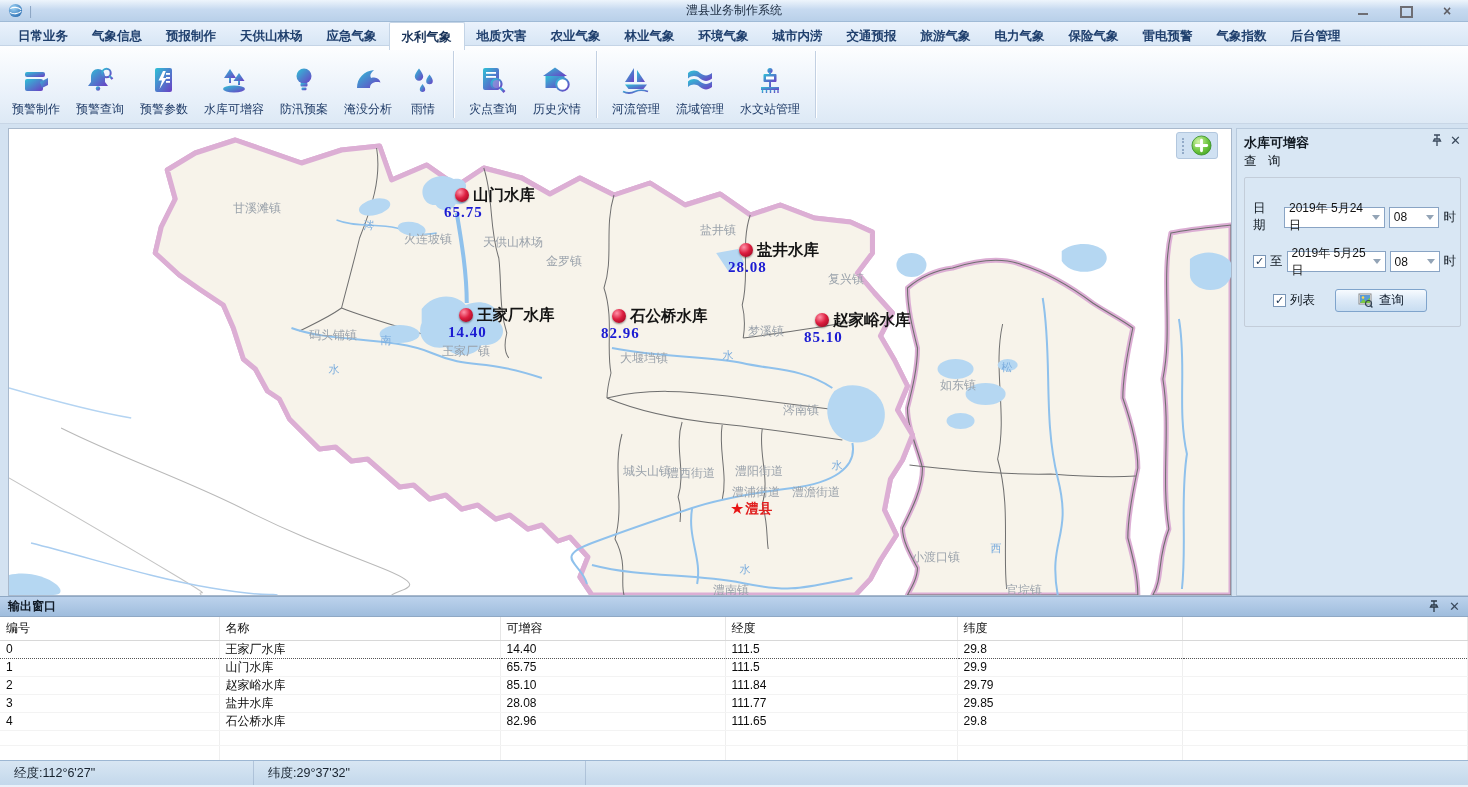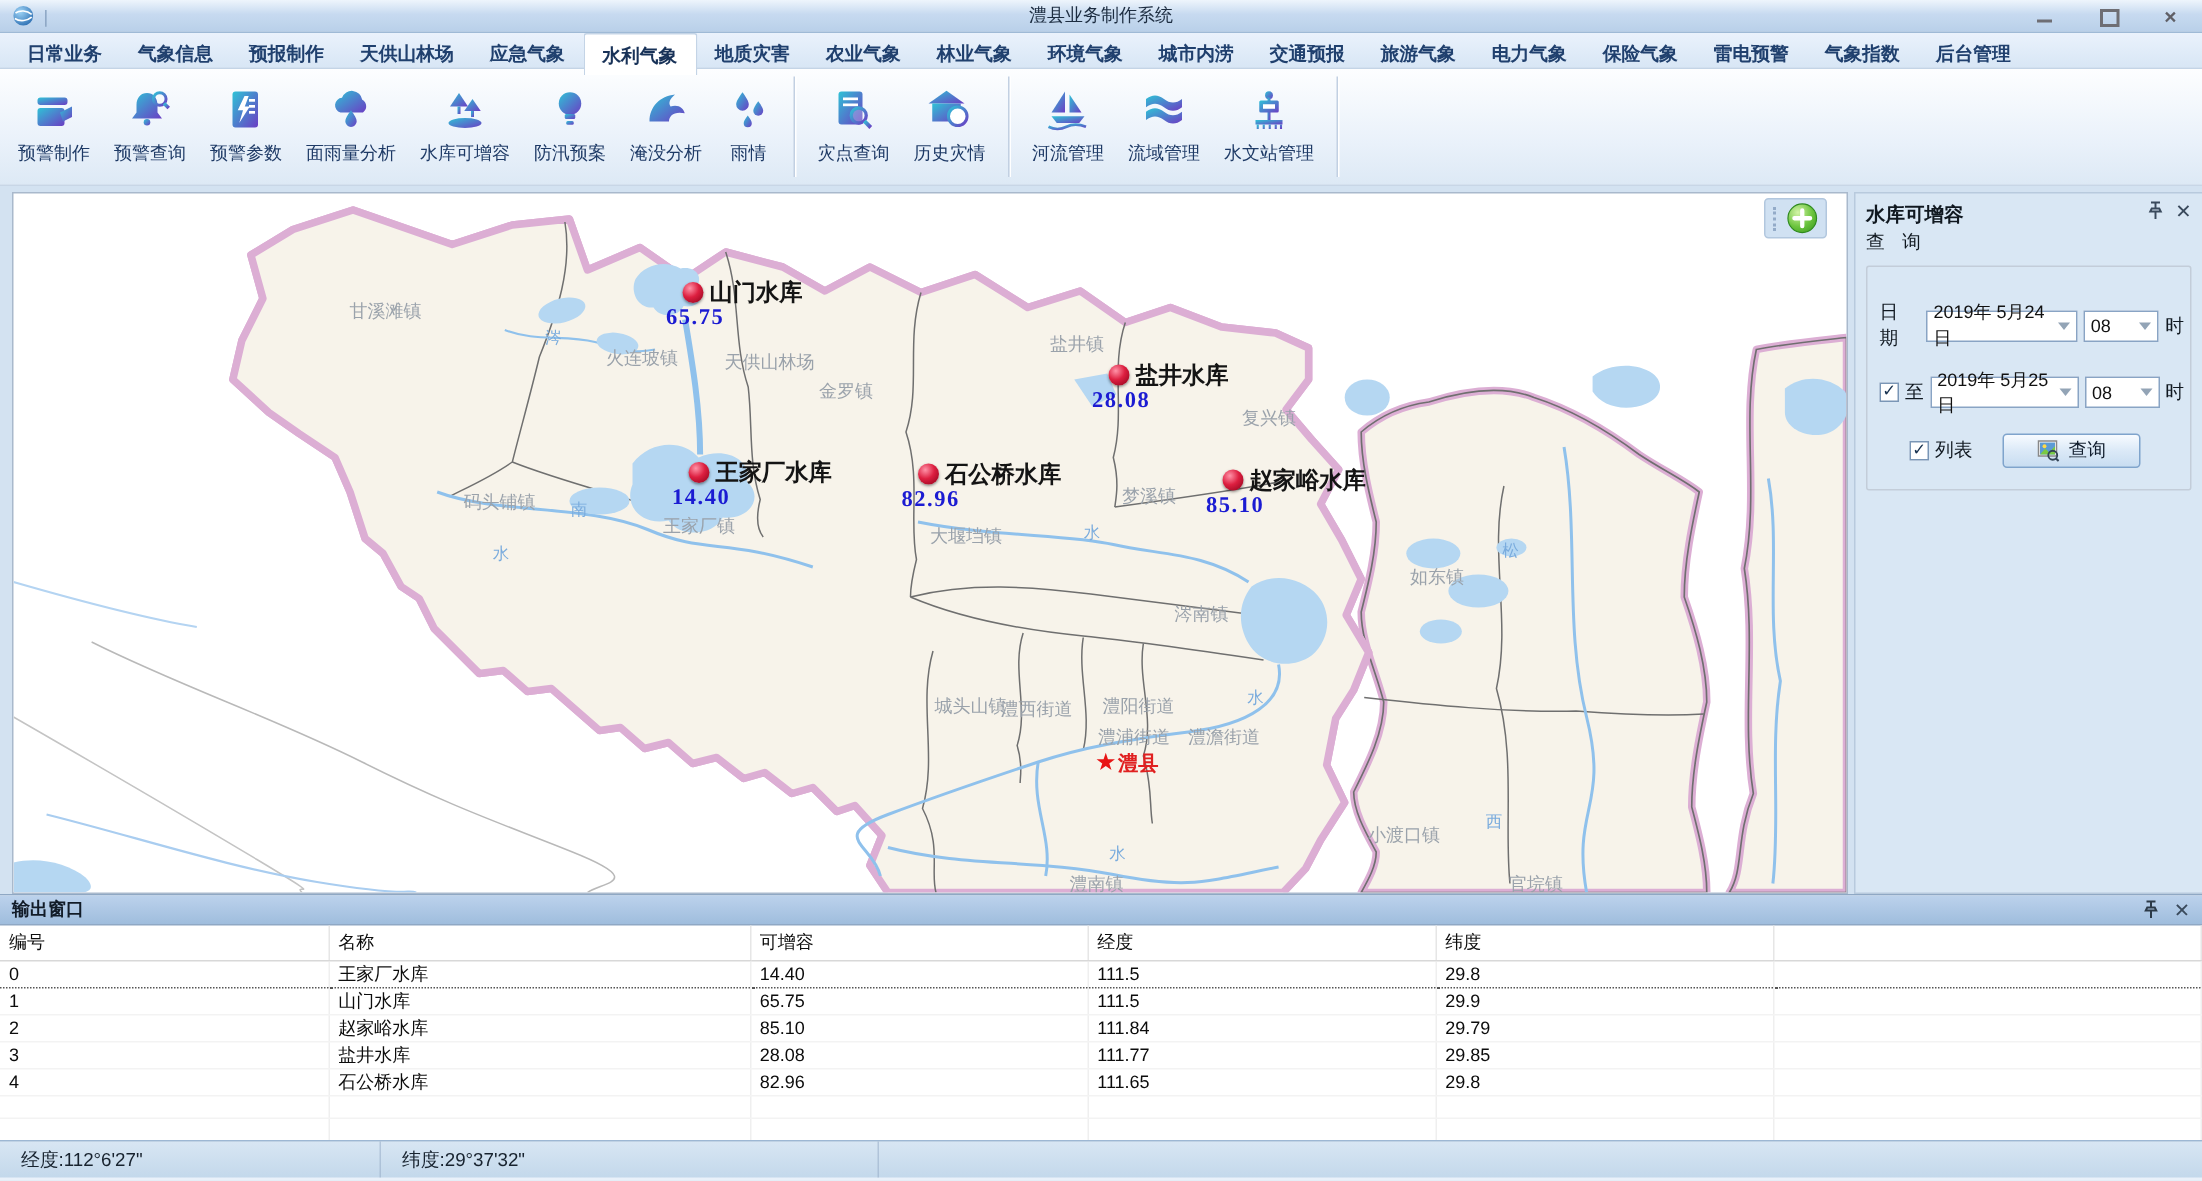--- a/index.html
+++ b/index.html
@@ -18,21 +18,21 @@
   .wc-close { color:#5f5f66; font-size:14px; font-weight:bold; line-height:12px; text-align:center; }
 
   
   .menu-bar { height:24px; background:linear-gradient(#eaf2fc,#d8e6f5); border-bottom:1px solid #c4d4e6;
     display:flex; align-items:flex-start; padding:0 6px; }
   .menu-item { padding:6px 12px 4px; font-size:12.5px; font-weight:bold; color:#20406e; white-space:nowrap; cursor:default; }
   .menu-item.active { background:#fff; border:1px solid #c4d4e6; border-bottom:none; border-radius:2px 2px 0 0; color:#183258; }
 
   
   .toolbar { height:78px; background:linear-gradient(#fdfeff,#e9f1fa 65%,#dde9f5);
-    border-bottom:1px solid #c8d6e6; display:flex; align-items:center; padding:0 4px; }
+    border-bottom:1px solid #c8d6e6; display:flex; align-items:flex-end; padding:0 4px; }
   .tool-btn { display:flex; flex-direction:column; align-items:center; justify-content:center;
     gap:6px; padding:5px 8px; border-radius:3px; cursor:default; }
   .ticon { width:30px; height:30px; display:block; }
   .tlabel { font-size:12px; color:#1e3a66; white-space:nowrap; }
   .tool-sep { width:1px; align-self:stretch; margin:5px 7px; background:#c2d0e2; box-shadow:1px 0 0 #ffffff; }
 
   
   .main { height:472px; display:flex; gap:4px; background:#d3e2f1; padding:4px 0 0 8px; }
   .map-area { position:relative; flex:1; background:#fff; border:1px solid #a9b9cc; overflow:hidden; }
   .map-svg { position:absolute; left:0; top:0; width:100%; height:100%; }
@@ -169,27 +169,20 @@
     </div>
     <div class="tool-btn">
       <span class="ticon"><svg width="30" height="30" viewBox="0 0 30 30">
           <rect x="6" y="3" width="17" height="24" rx="2" fill="url(#tg)"></rect>
           <polygon points="14,6 9.5,15.5 13,15.5 10.5,24 17.5,13 14.2,13 16.8,6" fill="#fff"></polygon>
           <rect x="17" y="8" width="4" height="1.8" fill="#fff"></rect>
           <rect x="17" y="12" width="4" height="1.8" fill="#fff"></rect>
           <rect x="17" y="16" width="4" height="1.8" fill="#fff"></rect>
         </svg></span>
       <span class="tlabel">预警参数</span>
-    </div>
-    <div class="tool-btn">
-      <span class="ticon"><svg width="30" height="30" viewBox="0 0 30 30">
-          <path d="M8 17a5 5 0 0 1 1-9.8A7 7 0 0 1 22.5 8.5 5 5 0 0 1 23 17z" fill="url(#tg)"></path>
-          <path d="M15 15.5c2.5 3.4 3.8 5.6 3.8 7.3a3.8 3.8 0 1 1-7.6 0c0-1.7 1.3-3.9 3.8-7.3z" fill="url(#tg)"></path>
-        </svg></span>
-      <span class="tlabel">面雨量分析</span>
     </div>
     <div class="tool-btn">
       <span class="ticon"><svg width="30" height="30" viewBox="0 0 30 30">
           <polygon points="11,4 17,13 5,13" fill="url(#tg)"></polygon>
           <polygon points="20,8 25.5,16 14.5,16" fill="url(#tg)"></polygon>
           <rect x="10" y="13" width="2" height="5" fill="url(#tg)"></rect>
           <rect x="19" y="16" width="2" height="4" fill="url(#tg)"></rect>
           <ellipse cx="15" cy="24" rx="11" ry="3.4" fill="url(#tg)"></ellipse>
         </svg></span>
       <span class="tlabel">水库可增容</span>

